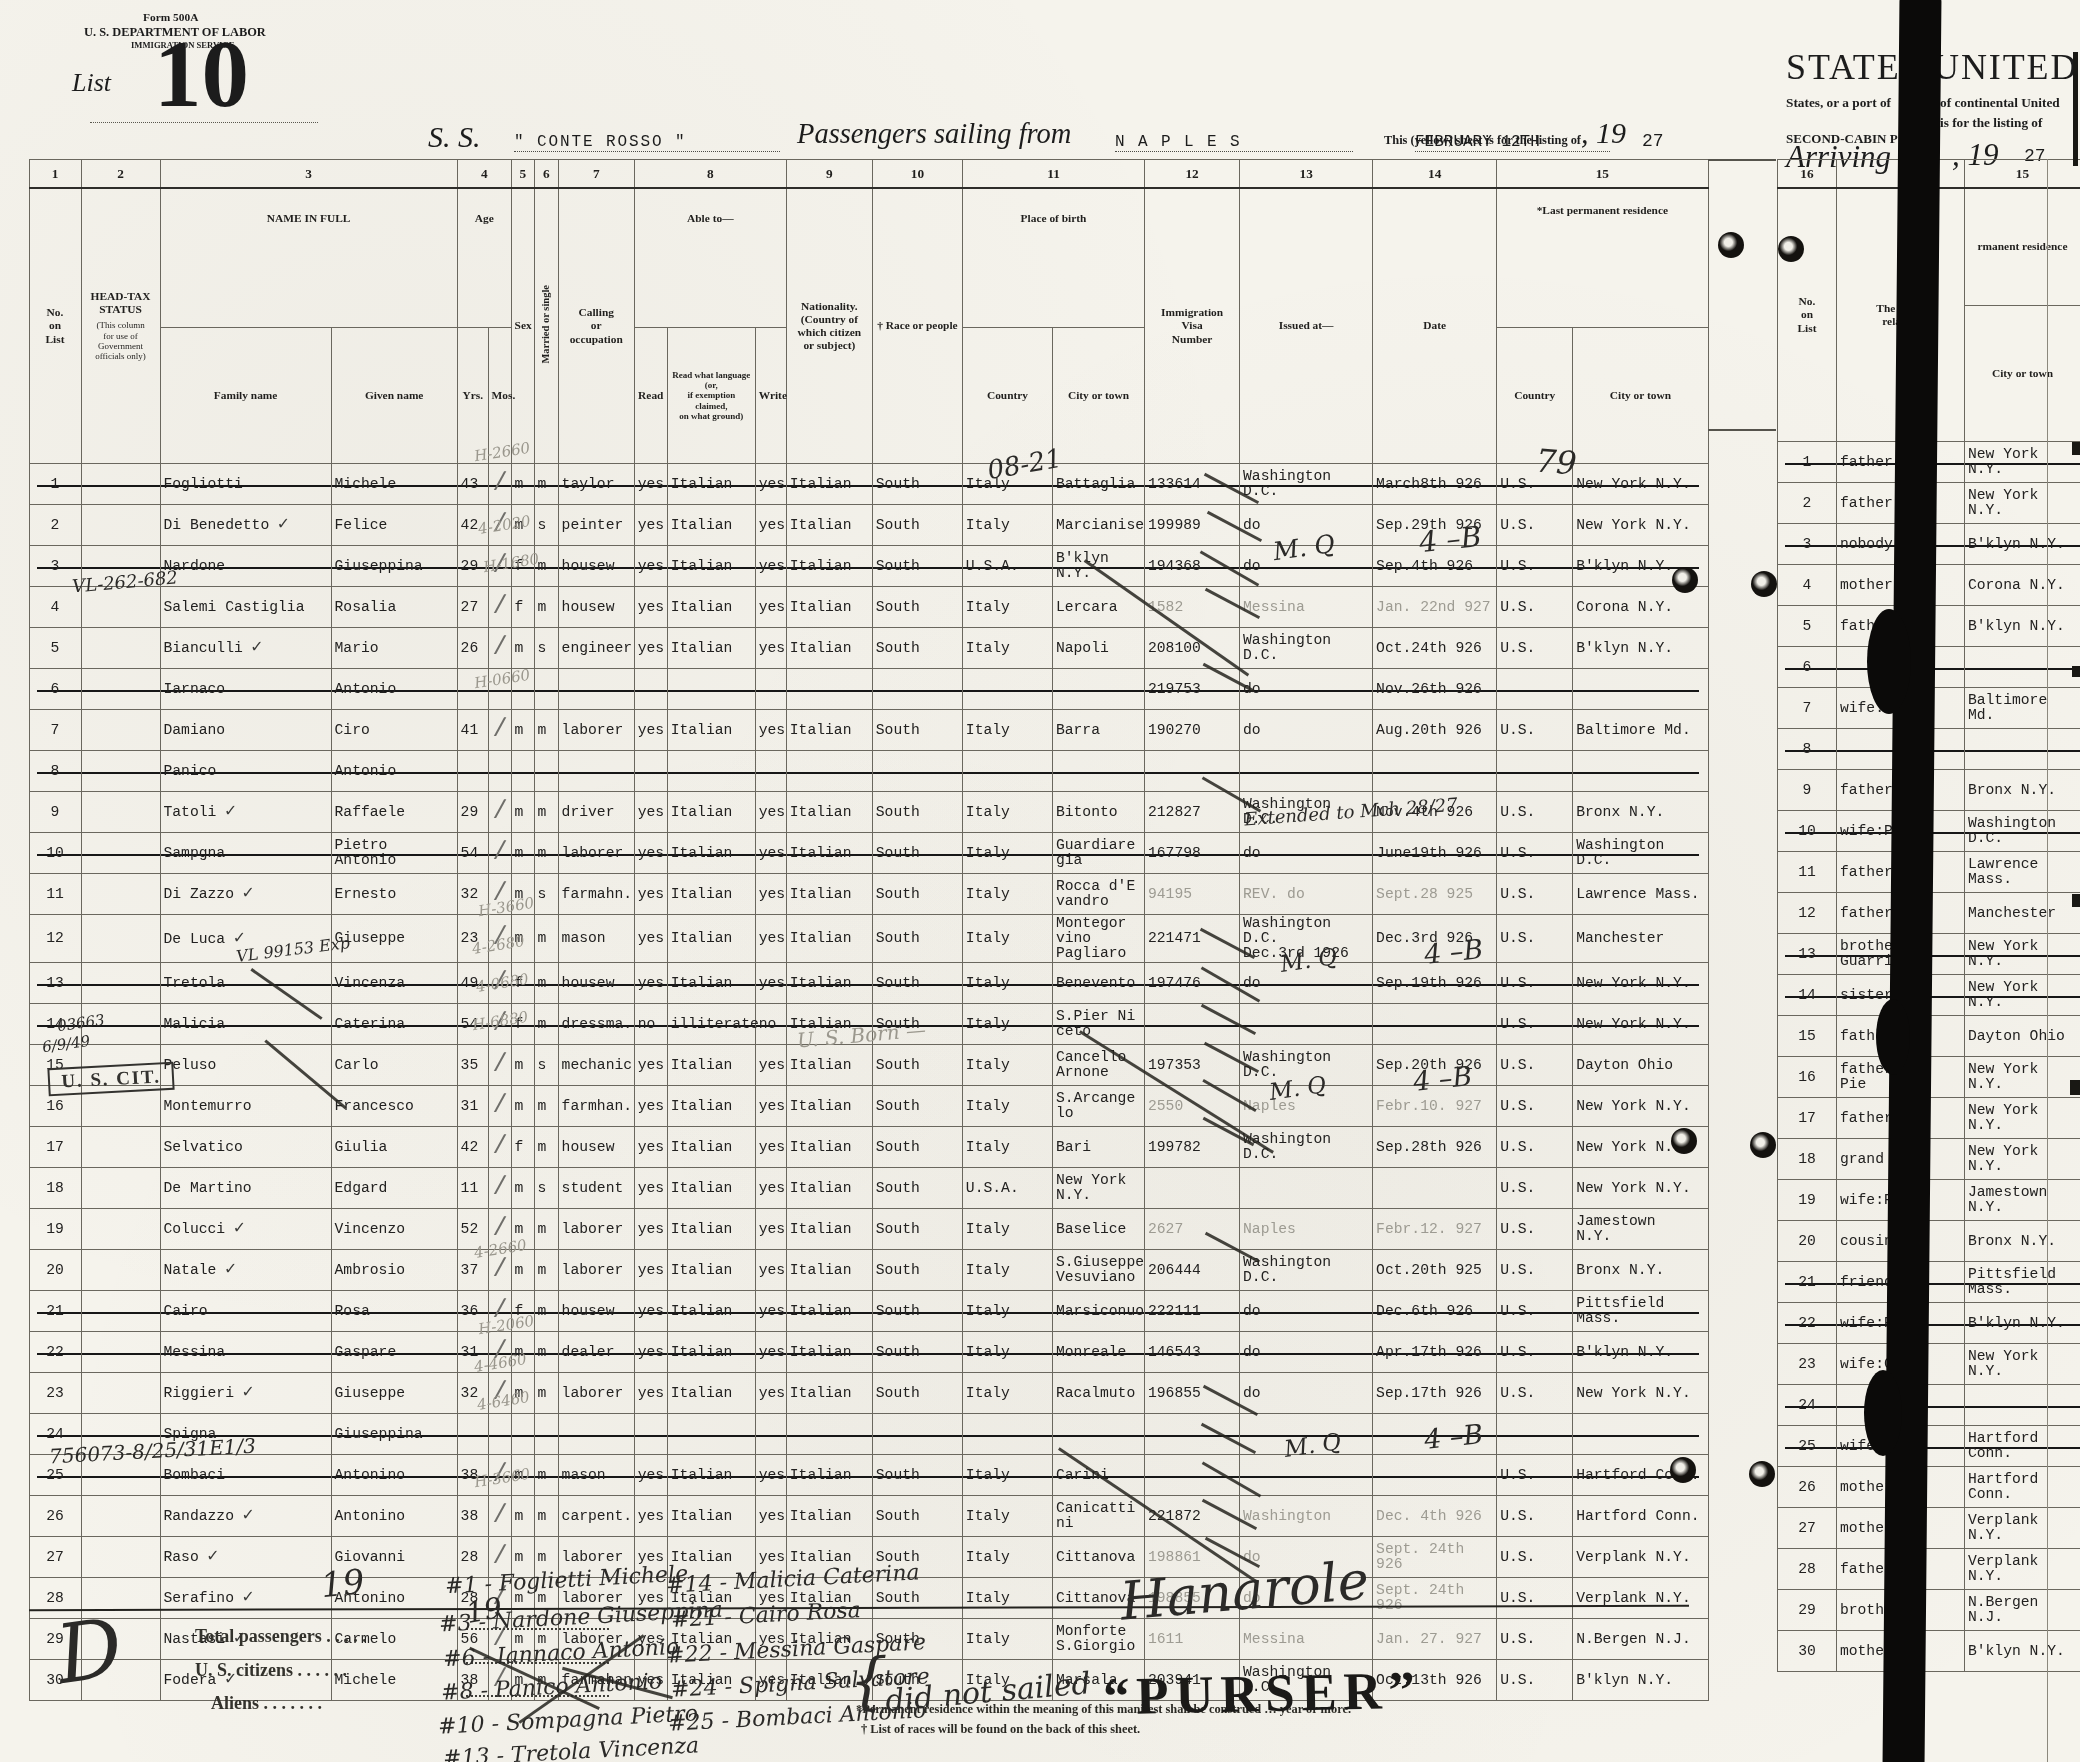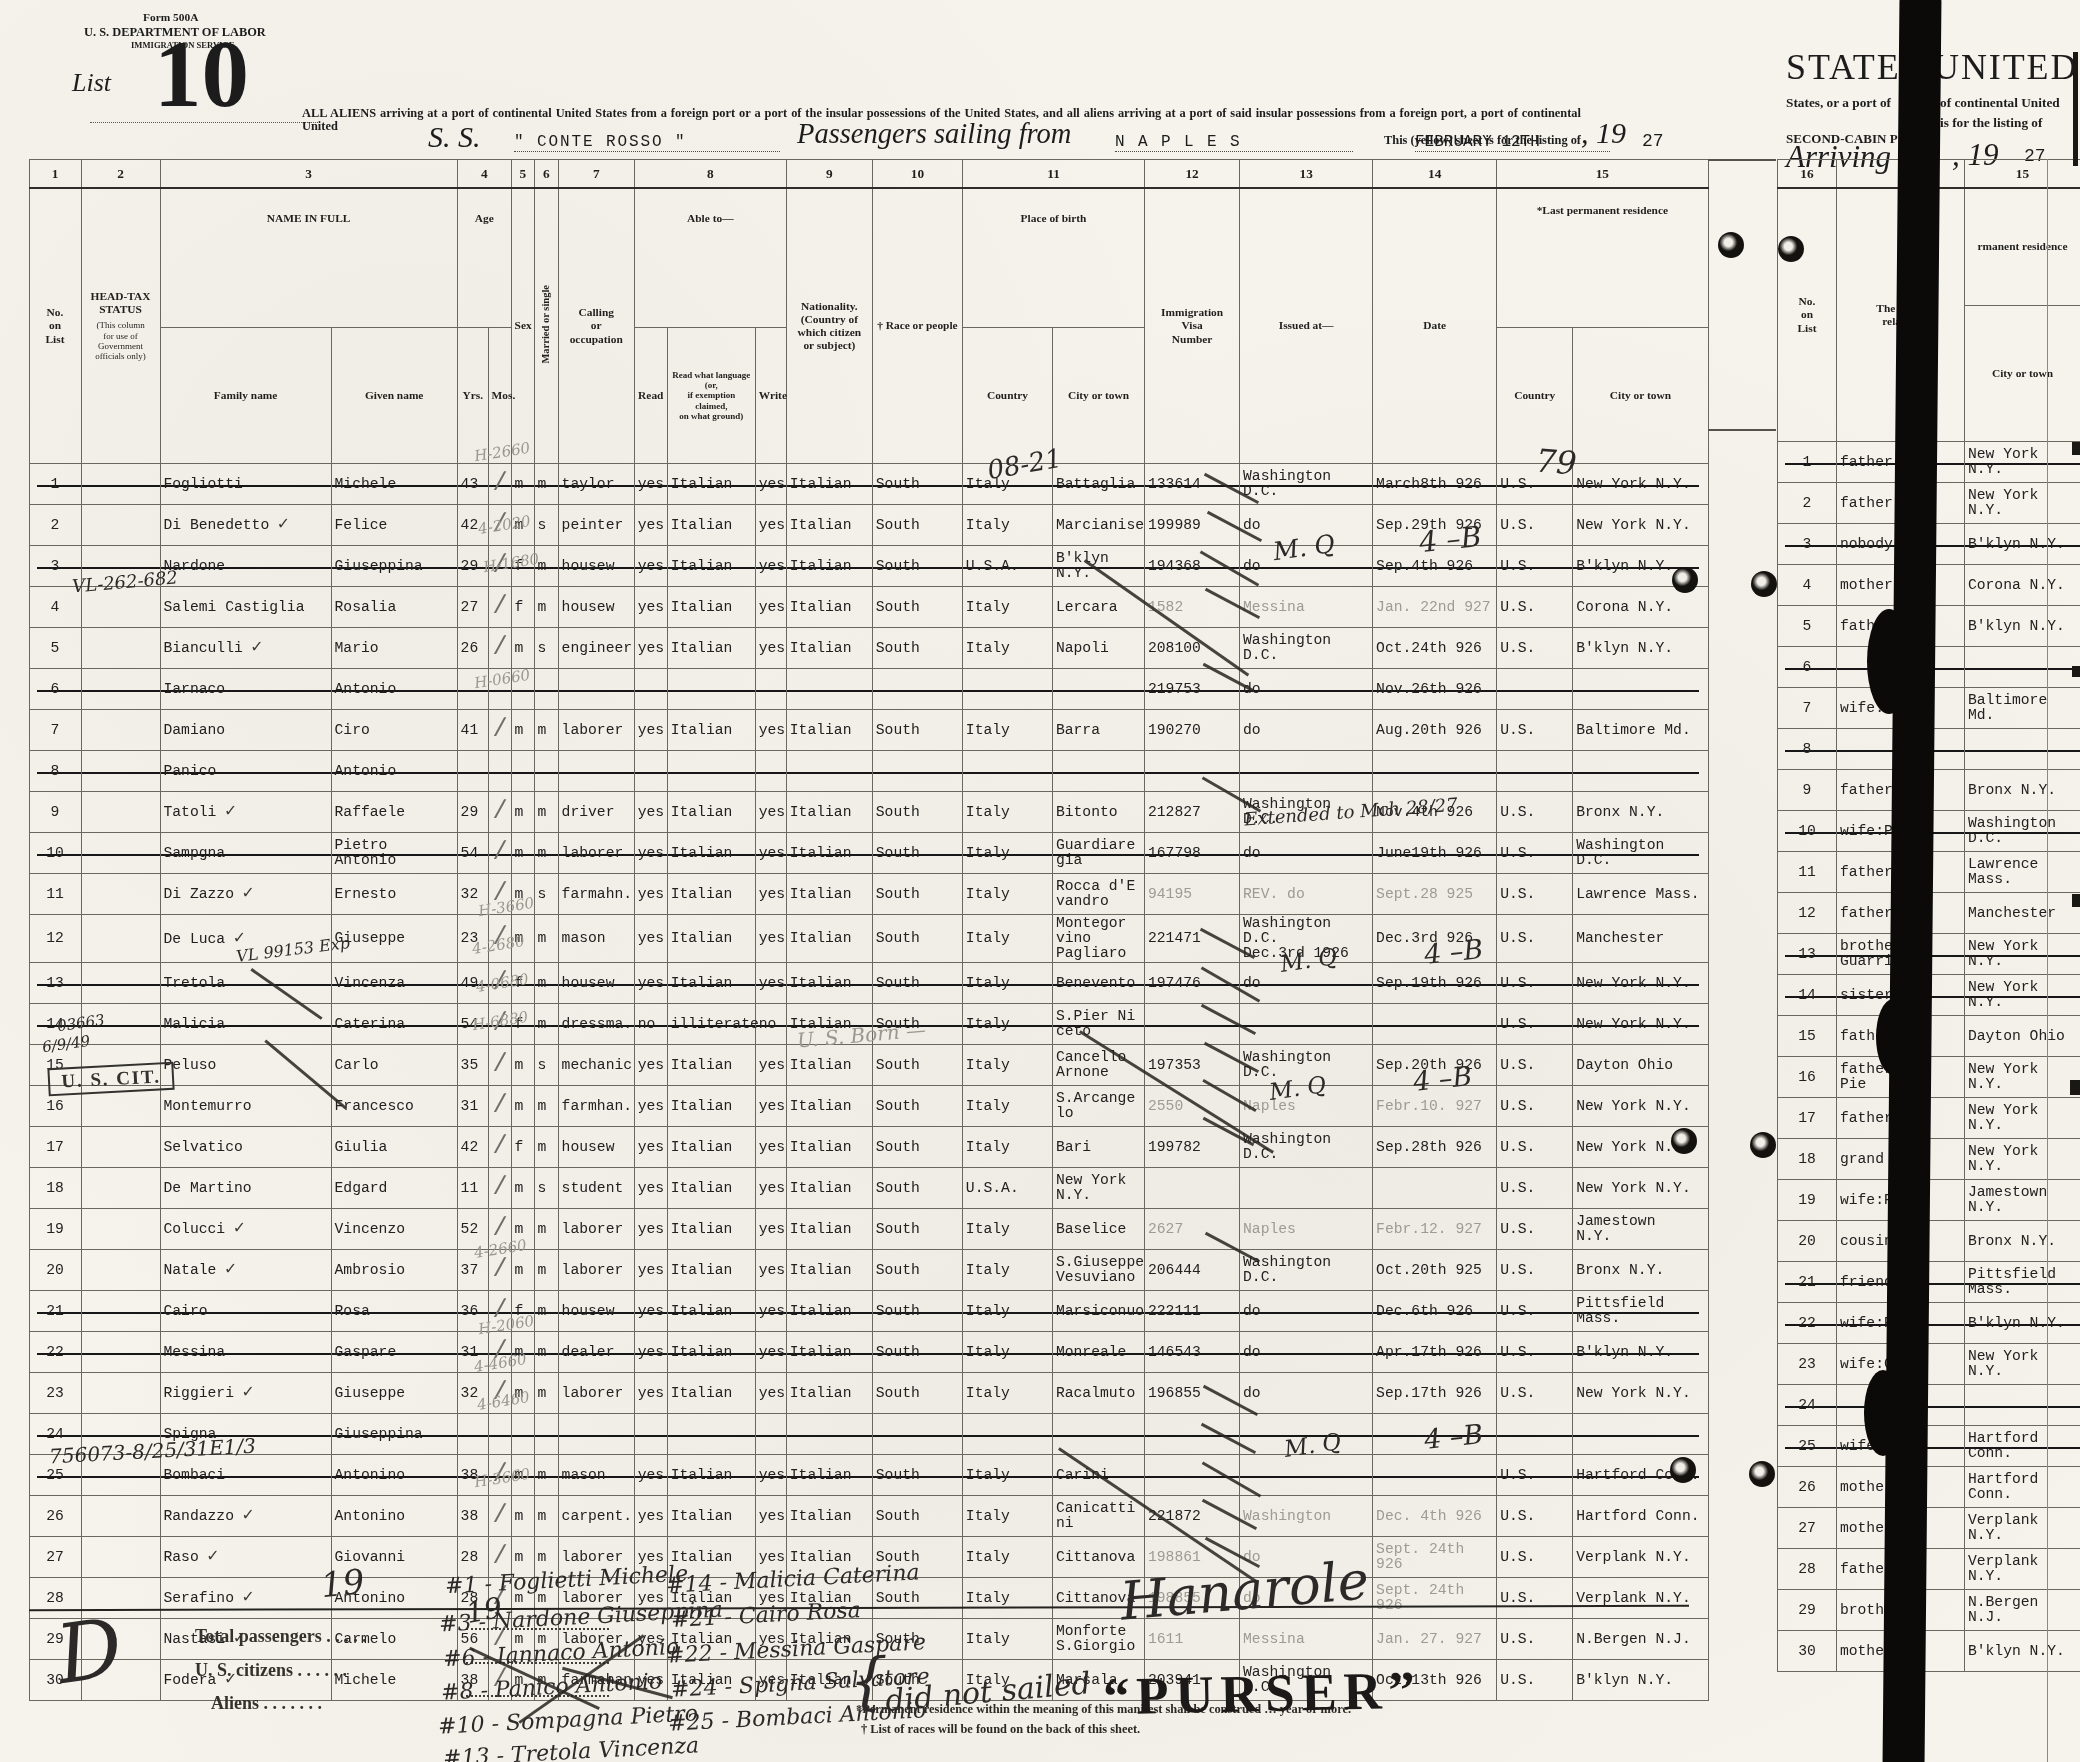--- a/index.html
+++ b/index.html
@@ -54,21 +54,20 @@
 
 <div id="page">
 
   <div class="abs b" style="left:143px;top:11.4px;font-size:11.4px;">Form 500A</div>
   <div class="abs b" style="left:84px;top:25px;font-size:12.4px;">U. S. DEPARTMENT OF LABOR</div>
   <div class="abs b" style="left:131px;top:40px;font-size:8.6px;">IMMIGRATION SERVICE</div>
   <div class="abs it serif" style="left:72px;top:68px;font-size:26px;">List</div>
   <div class="abs b serif" style="left:154px;top:27px;font-size:95px;line-height:95px;">10</div>
   <div class="abs" style="left:90px;top:122px;width:228px;border-bottom:1.9px dotted #5a584f;"></div>
 
-  <div class="abs b serif" style="left:302px;top:107px;width:1279px;font-size:12.4px;text-align:justify;line-height:13.3px;">ALL ALIENS arriving at a port of continental United States from a foreign port or a port of the insular possessions of the United States, and all aliens arriving at a port of said insular possessions from a foreign port, a port of continental United</div>
   <div class="abs b serif" style="left:1227px;top:133px;width:354px;font-size:12.4px;text-align:right;">This (yellow) sheet is for the listing of</div>
 
   <div class="abs it serif" style="left:428px;top:120px;font-size:30px;">S. S.</div>
   <div class="abs mono ds" style="left:514px;top:133px;font-size:16px;width:266px;text-align:left;letter-spacing:1.9px;">" CONTE ROSSO "</div>
   <div class="abs it serif" style="left:797px;top:118px;font-size:28.5px;">Passengers sailing from</div>
   <div class="abs mono ds" style="left:1115px;top:133px;font-size:16px;width:238px;letter-spacing:1.9px;">N A P L E S</div>
   <div class="abs mono ds" style="left:1415px;top:133px;font-size:16px;width:195px;">FEBRUARY 12TH</div>
   <div class="abs it serif" style="left:1581px;top:116px;font-size:30px;">, 19</div>
   <div class="abs mono" style="left:1642px;top:131px;font-size:18px;">27</div>
 

